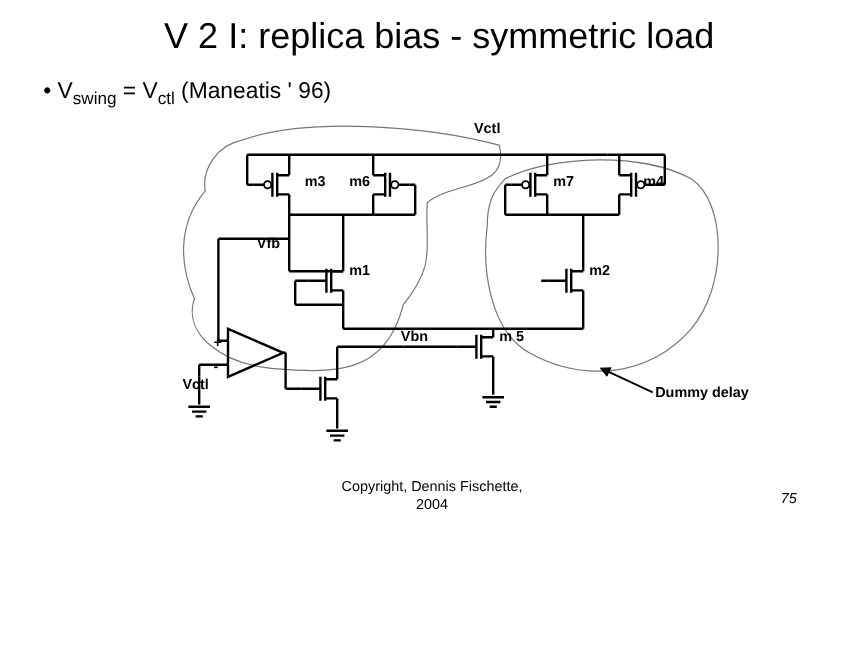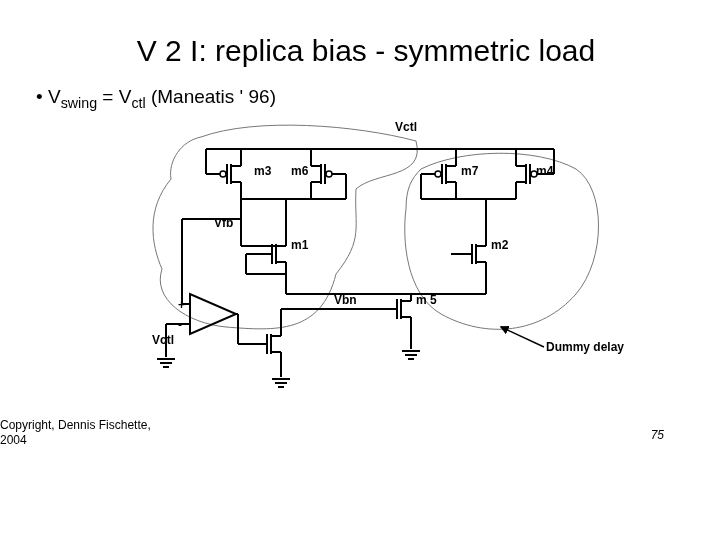--- a/index.html
+++ b/index.html
@@ -12,21 +12,20 @@
     color: #000;
     position: relative;
     overflow: hidden;
   }
   .slide {
     box-sizing: border-box;
     width: 720px;
     height: 440px;
     padding: 8px 20px 0 32px;
     position: relative;
-    margin-top: 20px;
   }
   .title {
     font-size: 30px;
     text-align: center;
     margin: 6px 0 16px 0;
     font-weight: normal;
   }
   ul.bullets {
     list-style: none;
     padding: 0;
@@ -46,21 +45,21 @@
     font-weight: bold;
   }
   svg.diagram {
     width: 520px;
     height: 290px;
   }
   .footer-center {
     position: absolute;
     left: 0; right: 0;
     bottom: 12px;
-    text-align: left;
+    text-align: center;
     font-size: 12px;
     line-height: 1.25;
   }
   .footer-right {
     position: absolute;
     right: 56px;
     bottom: 18px;
     font-size: 12px;
     font-style: italic;
   }

